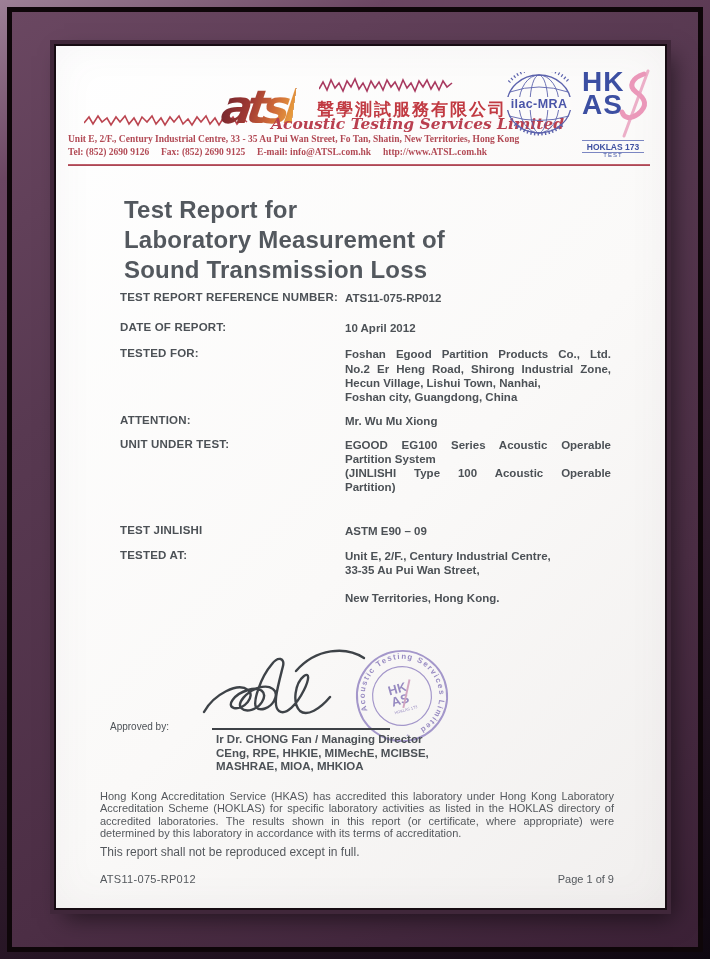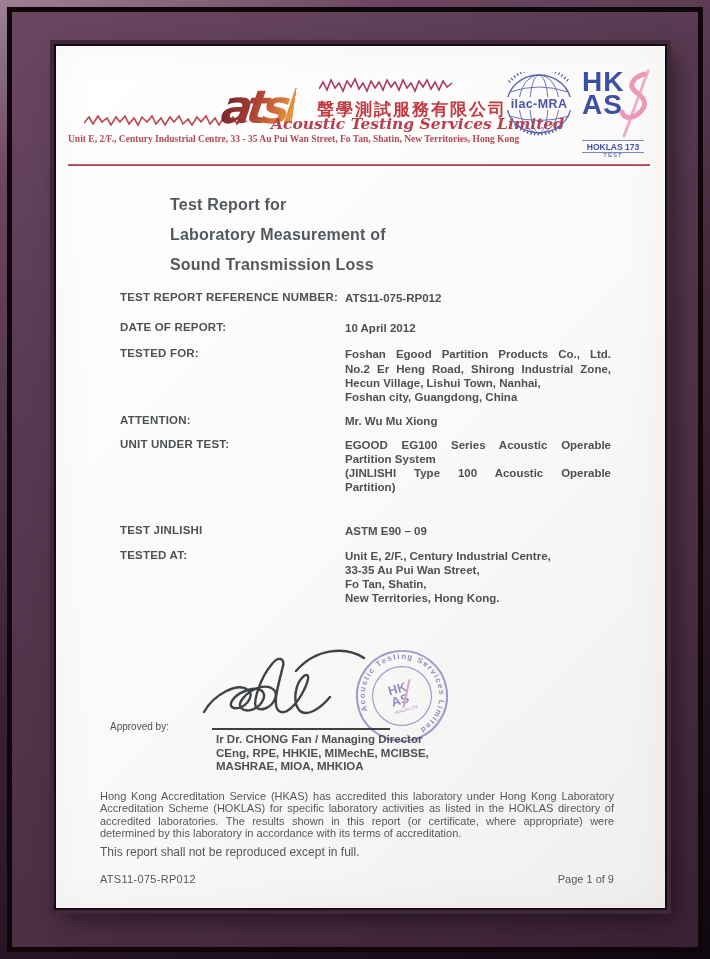--- a/index.html
+++ b/index.html
@@ -46,21 +46,21 @@
   .hkas-letters { position:absolute; left:0; top:2px; font-weight:bold; font-size:28px;
     line-height:23px; letter-spacing:1px; color:#3c4fa2; font-family:"Liberation Sans",sans-serif; }
   .hkas-pink { position:absolute; left:18px; top:0; }
   .hoklas { position:absolute; left:0; top:72px; width:62px; text-align:center;
     font-weight:bold; font-size:8.5px; color:#4052a2; border-top:1px solid #7b86c2;
     border-bottom:1px solid #7b86c2; padding:0.5px 0; }
   .hoklas-test { position:absolute; left:0; top:84px; width:62px; text-align:center;
     font-size:6px; letter-spacing:1px; color:#4052a2; }
 
   
-  .title-line { left:68px; font-weight:bold; font-size:16px; color:#53585e; letter-spacing:0.2px;margin-left:46px; }
+  .title-line { left:68px; font-weight:bold; font-size:24px; color:#53585e; letter-spacing:0.2px; }
   .lbl { left:64px; font-weight:bold; font-size:11.5px; color:#4c5156; letter-spacing:0.2px; white-space:nowrap; }
   .val { left:289px; width:266px; font-weight:bold; font-size:11.5px; color:#4c5156; line-height:14px; }
   .jl  { text-align:justify; text-align-last:justify; }
 
   
   .sig-svg { left:140px; top:598px; }
   .stamp { left:297px; top:601px; width:98px; height:98px; transform:rotate(-8deg); opacity:0.9; }
   .approved { left:54px; top:675px; font-size:10px; color:#4c5156; }
   .sig-line { left:156px; top:682px; width:178px; height:2px; background:#3d4146; }
   .signer { left:160px; top:687px; font-weight:bold; font-size:11.5px; color:#4c5156; line-height:13.5px; white-space:nowrap; }
@@ -87,20 +87,21 @@
 
     <div class="abs atsl-logo">atsl</div>
 
     <svg class="abs wave-right" width="134" height="17" viewBox="0 0 134 17">
       <polyline points="0,12 4,5 8,13 12,3 16,11 20,6 24,14 28,4 32,10 36,2 40,12 44,6 48,14 52,4 56,11 60,5 64,13 68,3 72,10 76,5 80,13 84,3 88,11 92,6 96,14 100,4 104,10 108,3 112,12 116,5 120,13 124,4 128,10 133,6" fill="none" stroke="#a93a60" stroke-width="1.6"></polyline>
     </svg>
 
     <div class="abs cn-name">聲學測試服務有限公司</div>
     <div class="abs en-name">Acoustic Testing Services Limited</div>
     <div class="abs hdr-addr">Unit E, 2/F., Century Industrial Centre, 33 - 35 Au Pui Wan Street, Fo Tan, Shatin, New Territories, Hong Kong</div>
+    <div class="abs hdr-contact">Tel: (852) 2690 9126     Fax: (852) 2690 9125     E-mail: info@ATSL.com.hk     http://www.ATSL.com.hk</div>
     <div class="abs hdr-rule"></div>
 
     <svg class="abs ilac" width="70" height="68" viewBox="0 0 70 68">
       <ellipse cx="35" cy="32" rx="32" ry="29" fill="none" stroke="#5c63ad" stroke-width="1.3"></ellipse>
       <ellipse cx="35" cy="32" rx="20" ry="29" fill="none" stroke="#5c63ad" stroke-width="0.9"></ellipse>
       <ellipse cx="35" cy="32" rx="9" ry="29" fill="none" stroke="#5c63ad" stroke-width="0.9"></ellipse>
       <path d="M6,20 Q35,10 64,20" fill="none" stroke="#5c63ad" stroke-width="0.9"></path>
       <path d="M5,44 Q35,53 65,44" fill="none" stroke="#5c63ad" stroke-width="0.9"></path>
       <path d="M5,10 A40,40 0 0 1 65,10" fill="none" stroke="#5c63ad" stroke-width="3" stroke-dasharray="1.2,2.4"></path>
       <path d="M11,52 A32,29 0 0 0 59,52" fill="none" stroke="#5c63ad" stroke-width="3.5" stroke-dasharray="1.4,2.2"></path>
@@ -145,21 +146,20 @@
     <div class="abs val" style="top:406px">Partition System</div>
     <div class="abs val jl" style="top:420px">(JINLISHI Type 100 Acoustic Operable</div>
     <div class="abs val" style="top:434px">Partition)</div>
 
     <div class="abs lbl" style="top:478px">TEST JINLISHI</div>
     <div class="abs val" style="top:478px">ASTM E90 – 09</div>
 
     <div class="abs lbl" style="top:503px">TESTED AT:</div>
     <div class="abs val" style="top:503px">Unit E, 2/F., Century Industrial Centre,</div>
     <div class="abs val" style="top:517px">33-35 Au Pui Wan Street,</div>
-    <div class="abs val" style="top:531px">Fo Tan, Shatin,</div>
     <div class="abs val" style="top:545px">New Territories, Hong Kong.</div>
 
     <svg class="abs sig-svg" width="190" height="92" viewBox="0 0 190 92">
       <path d="M168,14 C150,2 120,4 100,27" fill="none" stroke="#3e4348" stroke-width="2.4" stroke-linecap="round"></path>
       <path d="M8,68 C18,50 42,38 52,46 C60,52 48,66 38,64 C30,62 38,50 52,46 C64,42 72,48 66,58 C61,66 50,69 45,64 C41,59 50,48 62,44 C74,40 84,46 78,57 C74,64 64,68 60,63 C57,58 64,34 76,20 C82,12 89,14 87,22 C82,42 76,62 83,67 C90,72 101,60 108,46 C113,36 114,28 108,32 C99,39 96,59 104,67 C111,73 124,65 134,53" fill="none" stroke="#3e4348" stroke-width="2.4" stroke-linecap="round"></path>
     </svg>
 
     <svg class="abs stamp" viewBox="0 0 100 100">
       <circle cx="50" cy="50" r="46" fill="none" stroke="#9b8dc6" stroke-width="2"></circle>
       <circle cx="50" cy="50" r="30" fill="none" stroke="#9b8dc6" stroke-width="1.2"></circle>

